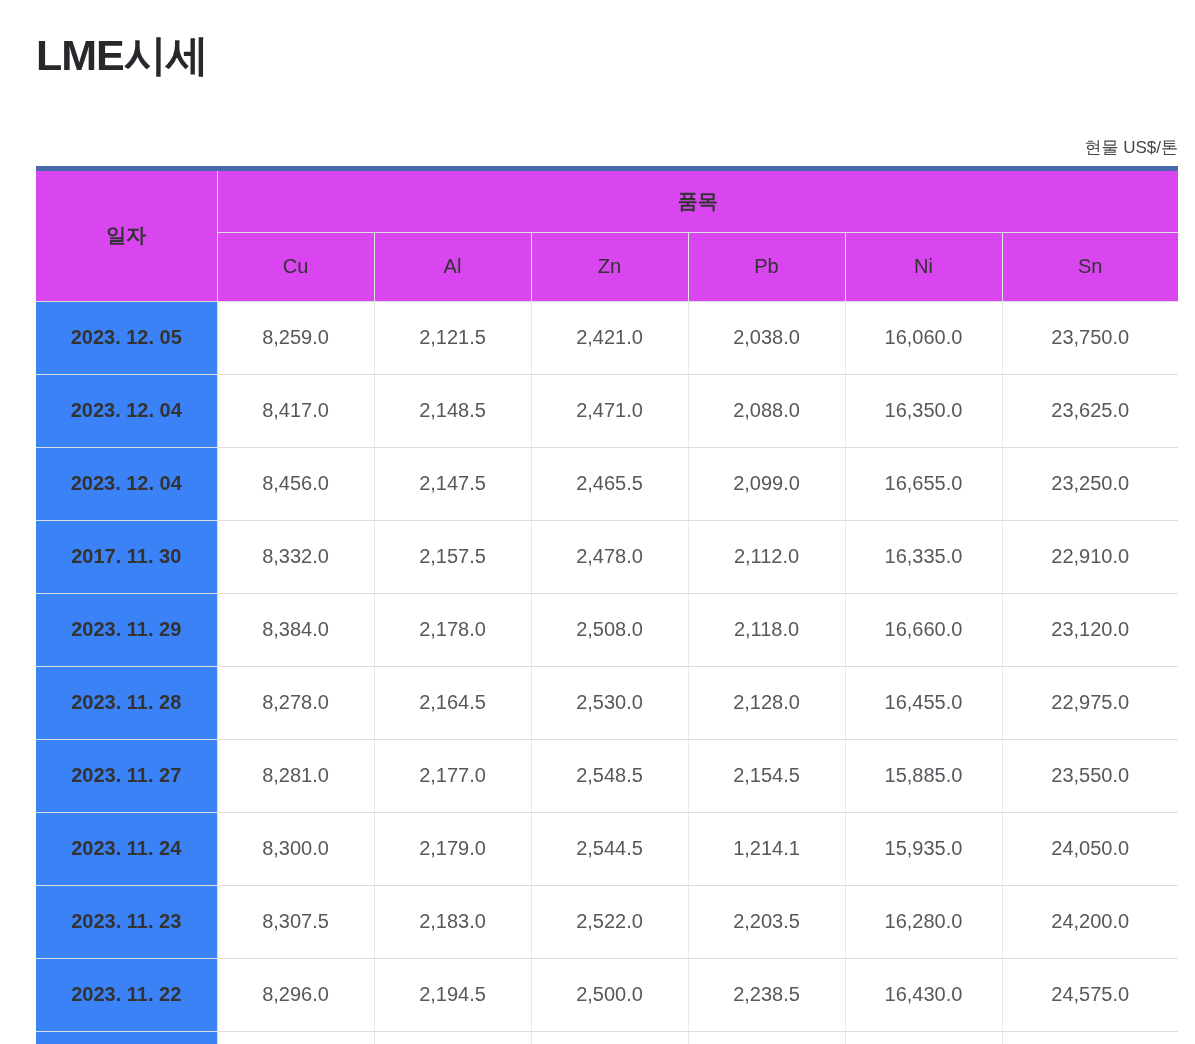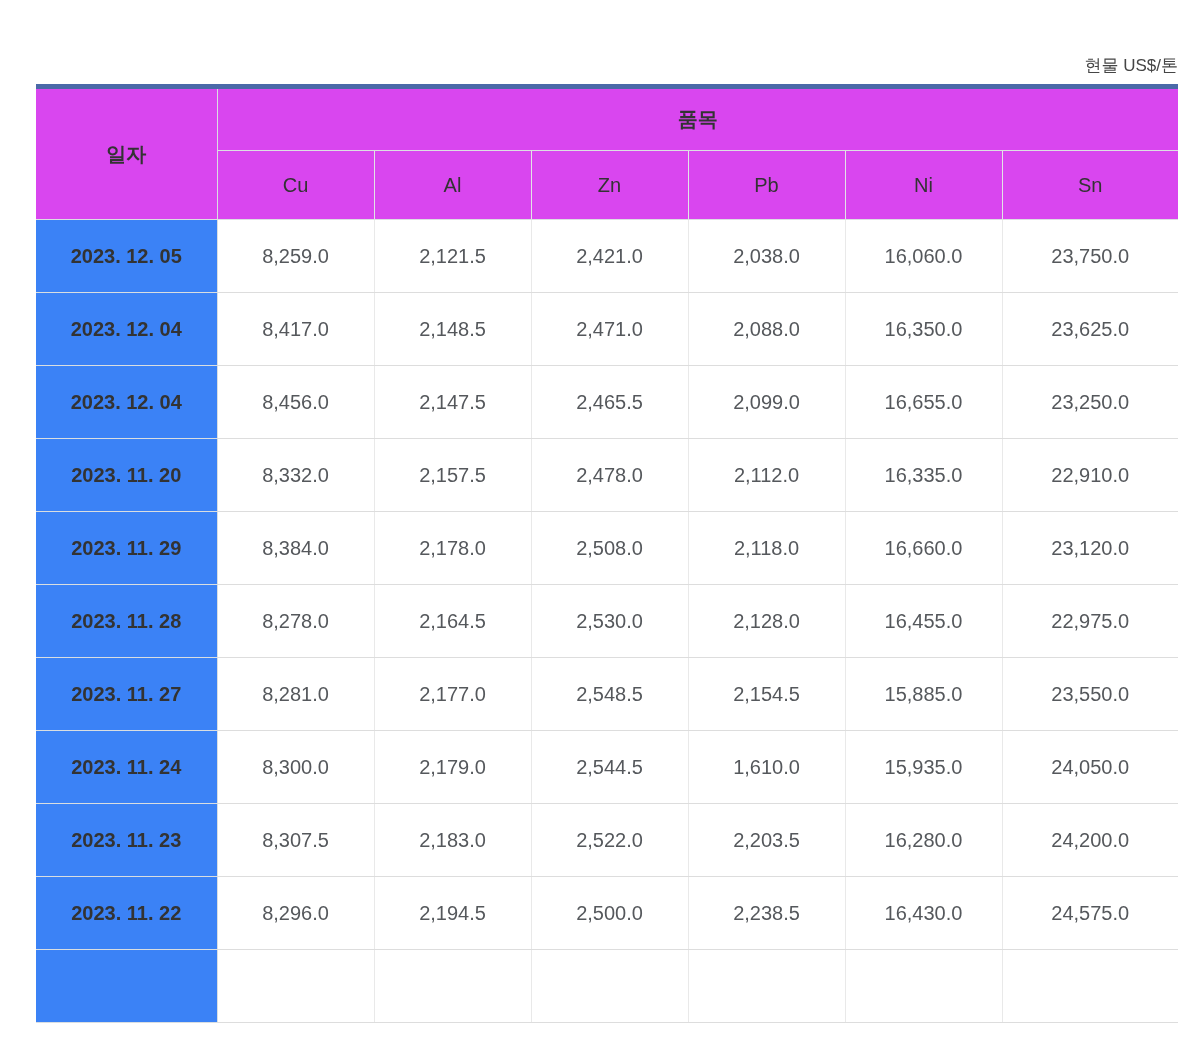--- a/index.html
+++ b/index.html
@@ -88,20 +88,21 @@
     border-bottom: 1px solid #dddddd;
   }
   td.value-cell + td.value-cell {
     border-left: 1px solid #e9e9e9;
   }
 </style>
 </head>
 <body>
 
 <div class="page">
+  <h1 class="page-title">LME시세</h1>
 
   <div class="unit-note">현물 US$/톤</div>
 
   <table class="price-table">
     <colgroup>
       <col class="c-date">
       <col class="c-metal">
       <col class="c-metal">
       <col class="c-metal">
       <col class="c-metal">
@@ -146,21 +147,21 @@
         <tr>
           <td class="date-cell">2023. 12. 04</td>
           <td class="value-cell">8,456.0</td>
           <td class="value-cell">2,147.5</td>
           <td class="value-cell">2,465.5</td>
           <td class="value-cell">2,099.0</td>
           <td class="value-cell">16,655.0</td>
           <td class="value-cell">23,250.0</td>
         </tr>
         <tr>
-          <td class="date-cell">2023. 11. 20</td>
+          <td class="date-cell">2017. 11. 30</td>
           <td class="value-cell">8,332.0</td>
           <td class="value-cell">2,157.5</td>
           <td class="value-cell">2,478.0</td>
           <td class="value-cell">2,112.0</td>
           <td class="value-cell">16,335.0</td>
           <td class="value-cell">22,910.0</td>
         </tr>
         <tr>
           <td class="date-cell">2023. 11. 29</td>
           <td class="value-cell">8,384.0</td>
@@ -186,21 +187,21 @@
           <td class="value-cell">2,548.5</td>
           <td class="value-cell">2,154.5</td>
           <td class="value-cell">15,885.0</td>
           <td class="value-cell">23,550.0</td>
         </tr>
         <tr>
           <td class="date-cell">2023. 11. 24</td>
           <td class="value-cell">8,300.0</td>
           <td class="value-cell">2,179.0</td>
           <td class="value-cell">2,544.5</td>
-          <td class="value-cell">1,610.0</td>
+          <td class="value-cell">1,214.1</td>
           <td class="value-cell">15,935.0</td>
           <td class="value-cell">24,050.0</td>
         </tr>
         <tr>
           <td class="date-cell">2023. 11. 23</td>
           <td class="value-cell">8,307.5</td>
           <td class="value-cell">2,183.0</td>
           <td class="value-cell">2,522.0</td>
           <td class="value-cell">2,203.5</td>
           <td class="value-cell">16,280.0</td>

